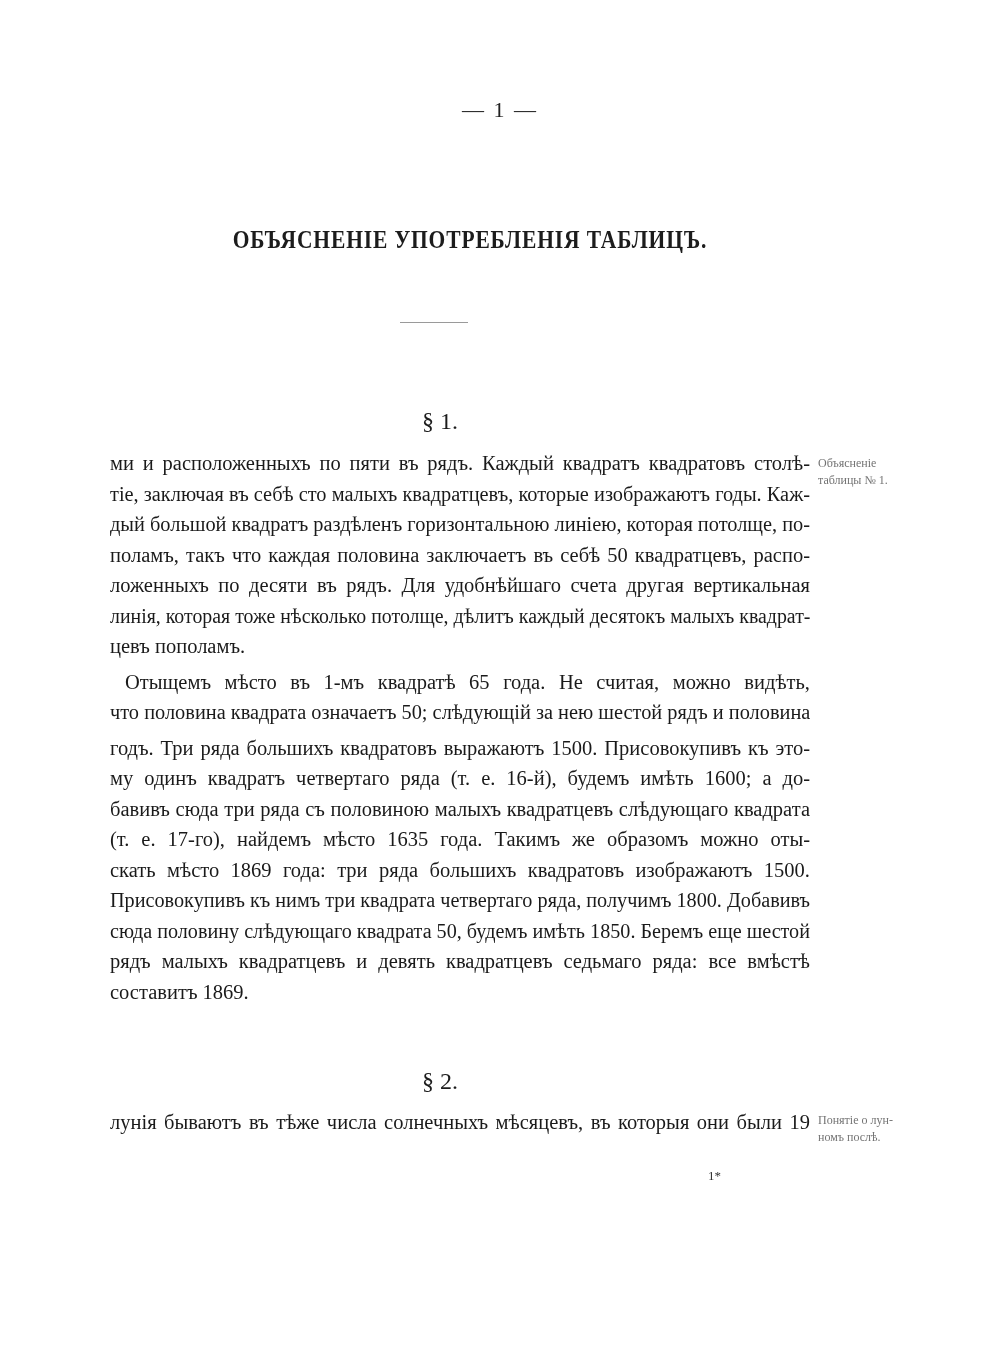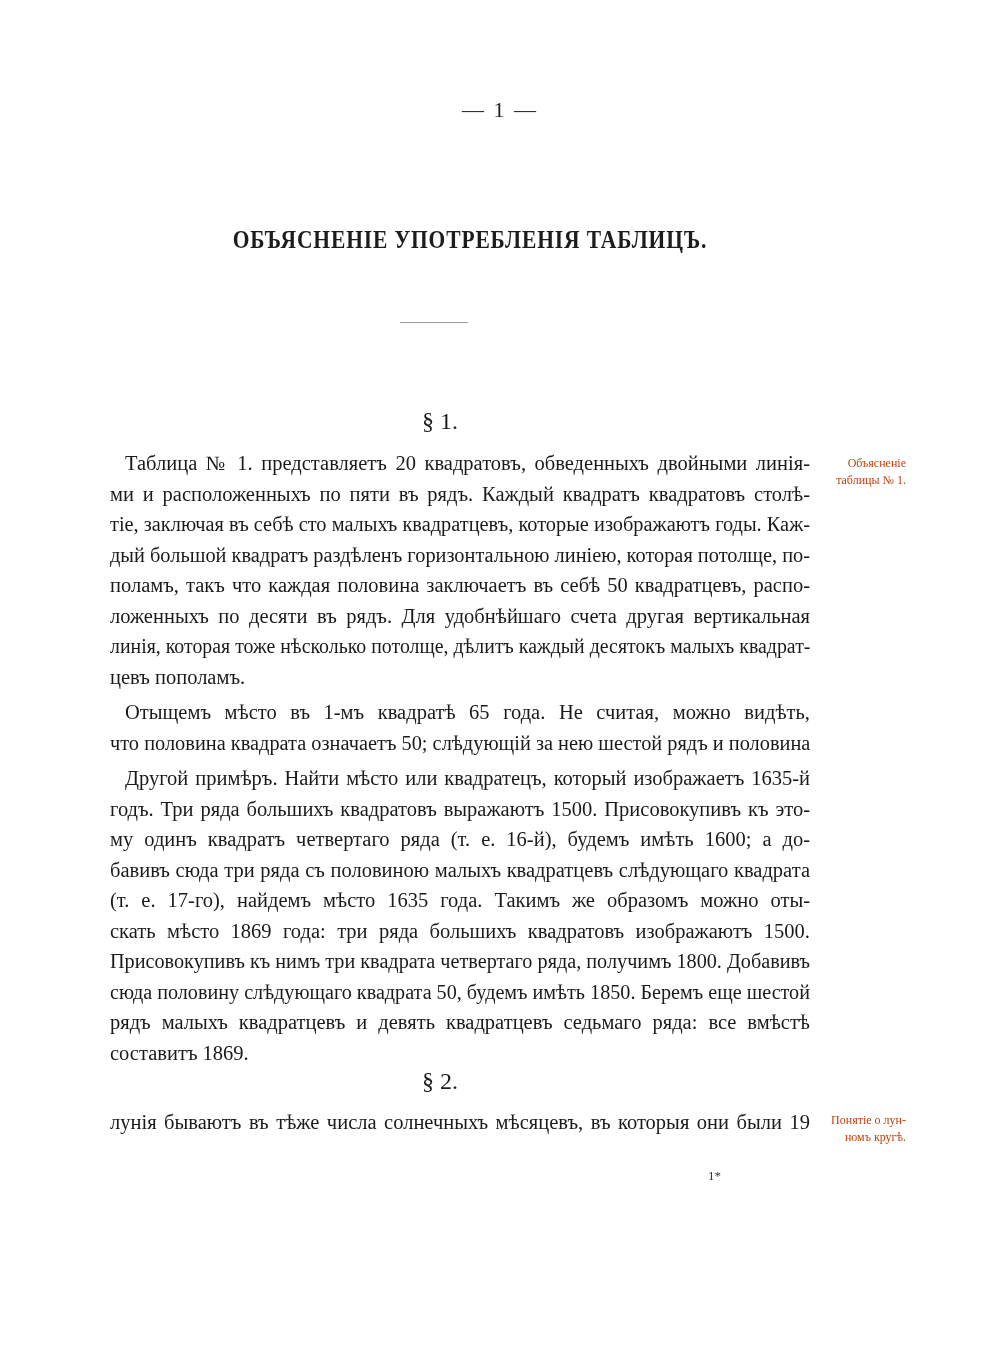--- a/index.html
+++ b/index.html
@@ -79,22 +79,22 @@
     .para-gap {
       display: block;
       height: 5px;
     }
     .margin-note {
       position: absolute;
       left: 818px;
       width: 88px;
       font-size: 12px;
       line-height: 17px;
-      text-align: right;
-      color: #c2410c;
+      text-align: left;
+      color: #737373;
     }
     .footer-sig {
       position: absolute;
       top: 1168px;
       left: 708px;
       font-size: 13px;
       color: #333;
     }
   </style>
 </head>
@@ -108,50 +108,48 @@
 
 <div class="section-mark" style="top:408px;">§ 1.</div>
 
 <div class="margin-note" style="top:455px;">
   <div>Объясненіе</div>
   <div>таблицы № 1.</div>
 </div>
 
 <div class="body-text" style="top:448px;">
 
-  <span class="line indent" style="display: block; width: auto;">Таблица № 1. представляетъ 20 квадратовъ, обведенныхъ двойными линія-</span>
   <span class="line" style="display: block; width: auto;">ми и расположенныхъ по пяти въ рядъ. Каждый квадратъ квадратовъ столѣ-</span>
   <span class="line" style="display: block; width: 705px; transform: scaleX(0.992908);">тіе, заключая въ себѣ сто малыхъ квадратцевъ, которые изображаютъ годы. Каж-</span>
   <span class="line" style="display: block; width: 705px; transform: scaleX(0.992908);">дый большой квадратъ раздѣленъ горизонтальною линіею, которая потолще, по-</span>
   <span class="line" style="display: block; width: auto; font-family: Liberation Serif, serif;">поламъ, такъ что каждая половина заключаетъ въ себѣ 50 квадратцевъ, распо-</span>
   <span class="line" style="display: block; width: auto;">ложенныхъ по десяти въ рядъ. Для удобнѣйшаго счета другая вертикальная</span>
   <span class="line" style="display: block; width: 723px; transform: scaleX(0.968188);">линія, которая тоже нѣсколько потолще, дѣлитъ каждый десятокъ малыхъ квадрат-</span>
   <span class="line last" style="display: block; width: auto;">цевъ пополамъ.</span>
   <span class="para-gap"></span>
 
   <span class="line indent" style="display: block; width: auto;">Отыщемъ мѣсто въ 1-мъ квадратѣ 65 года. Не считая, можно видѣть,</span>
   <span class="line" style="display: block; width: 705px; transform: scaleX(0.992908);">что половина квадрата означаетъ 50; слѣдующій за нею шестой рядъ и половина</span>
   <span class="para-gap"></span>
 
-  <span class="line indent" style="display: block; width: auto;">Другой примѣръ. Найти мѣсто или квадратецъ, который изображаетъ 1635-й</span>
   <span class="line" style="display: block; width: auto;">годъ. Три ряда большихъ квадратовъ выражаютъ 1500. Присовокупивъ къ это-</span>
   <span class="line" style="display: block; width: auto;">му одинъ квадратъ четвертаго ряда (т. е. 16-й), будемъ имѣть 1600; а до-</span>
   <span class="line" style="display: block; width: auto;">бавивъ сюда три ряда съ половиною малыхъ квадратцевъ слѣдующаго квадрата</span>
   <span class="line" style="display: block; width: auto;">(т. е. 17-го), найдемъ мѣсто 1635 года. Такимъ же образомъ можно оты-</span>
   <span class="line" style="display: block; width: auto;">скать мѣсто 1869 года: три ряда большихъ квадратовъ изображаютъ 1500.</span>
   <span class="line" style="display: block; width: 710px; transform: scaleX(0.985915);">Присовокупивъ къ нимъ три квадрата четвертаго ряда, получимъ 1800. Добавивъ</span>
   <span class="line" style="display: block; width: 712px; transform: scaleX(0.983146);">сюда половину слѣдующаго квадрата 50, будемъ имѣть 1850. Беремъ еще шестой</span>
   <span class="line" style="display: block; width: auto;">рядъ малыхъ квадратцевъ и девять квадратцевъ седьмаго ряда: все вмѣстѣ</span>
   <span class="line last" style="display: block; width: auto;">составитъ 1869.</span>
 </div>
 
 <div class="section-mark" style="top:1068px;">§ 2.</div>
 
 <div class="margin-note" style="top:1112px;">
   <div>Понятіе о лун-</div>
-  <div>номъ кругѣ.</div>
+  <div>номъ послѣ.</div>
 </div>
 
 <div class="body-text" style="top:1107px;">
   <span class="line" style="display: block; width: auto;">лунія бываютъ въ тѣже числа солнечныхъ мѣсяцевъ, въ которыя они были 19</span>
 </div>
 
 <div class="footer-sig">1*</div>
 
 </body></html>

